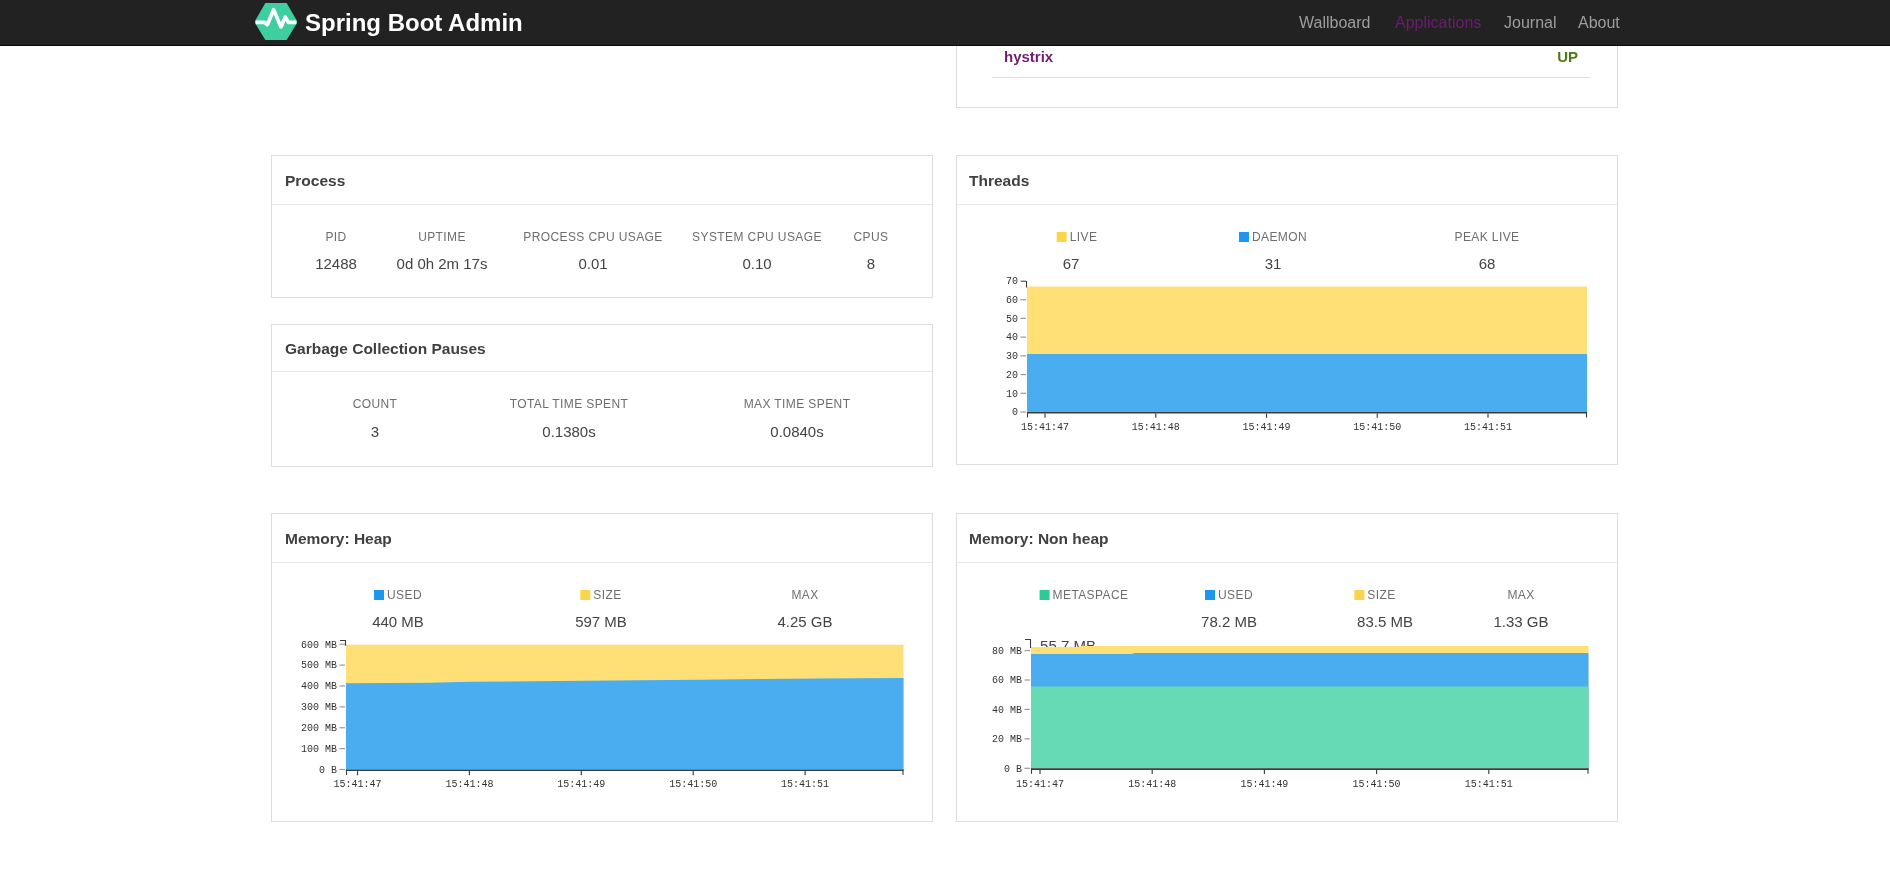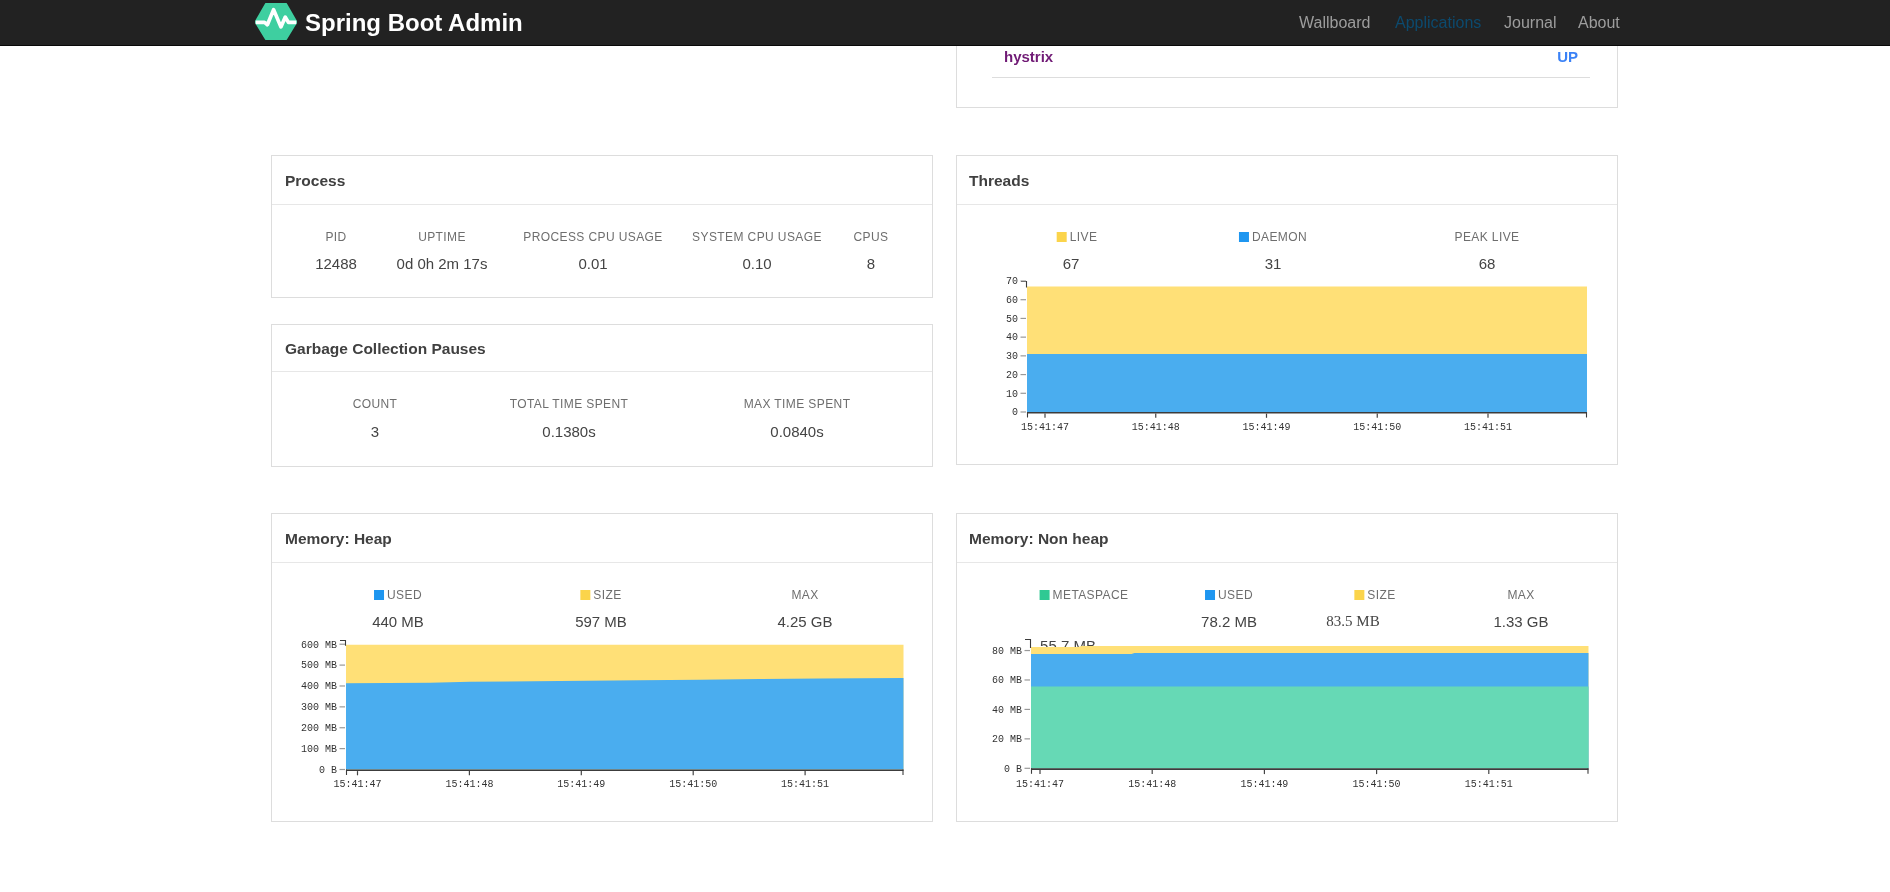--- a/index.html
+++ b/index.html
@@ -12,26 +12,26 @@
   .sq { display:inline-block; width:9.5px; height:9.5px; margin-right:3.5px; position:relative; top:0.5px; }
 </style></head>
 <body>
 <div class="abs" style="left:0;top:0;width:1890px;height:46px;background:#222;border-bottom:1px solid #090909;"></div>
 <svg class="abs" style="left:255px;top:3px" width="42" height="37" viewBox="0 0 42 37">
   <polygon points="0.7,19 11,1 31,1 41.3,19 31,36 11,36" fill="#3ECFA0" stroke="#3ECFA0" stroke-width="2.2" stroke-linejoin="round"></polygon>
   <polyline points="0.7,19.4 9.5,19.4 12.4,21.7 18.6,6.6 25.9,23.9 30.3,14.1 33.4,19.4 41.3,19.4" fill="none" stroke="#fff" stroke-width="3.7" stroke-linejoin="round" stroke-linecap="butt"></polyline>
 </svg>
 <div class="abs" style="left:305px;top:0;height:46px;line-height:45px;font-size:24px;font-weight:bold;color:#fff;">Spring Boot Admin</div>
 <div class="abs" style="left:1299px;top:0;height:60px;line-height:45px;font-size:16px;color:#9d9d9d;">Wallboard</div>
-<div class="abs" style="left:1395px;top:0;height:46px;line-height:45px;font-size:16px;color:#0c4a6e;">Applications</div>
+<div class="abs" style="left:1395px;top:0;height:46px;line-height:45px;font-size:16px;color:#701a75;">Applications</div>
 <div class="abs" style="left:1504px;top:0;height:46px;line-height:45px;font-size:16px;color:#9d9d9d;">Journal</div>
 <div class="abs" style="left:1578px;top:0;height:46px;line-height:45px;font-size:16px;color:#9d9d9d;">About</div>
 <div class="abs" style="left:956px;top:46px;width:662px;height:62px;background:#fff;border:1px solid #ddd;border-top:none;"></div>
 <div class="abs" style="left:1004px;top:48px;font-size:15px;font-weight:bold;color:#701a75;">hystrix</div>
-<div class="abs" style="left:1380px;top:48px;width:198px;text-align:right;font-size:15px;font-weight:bold;color:#3b82f6;">UP</div>
+<div class="abs" style="left:1380px;top:48px;width:198px;text-align:right;font-size:15px;font-weight:bold;color:#4d7c0f;">UP</div>
 <div style="position:absolute;left:992px;top:77px;width:598px;height:1px;background:#ddd;"></div>
 <div class="card" style="left:271px;top:155px;width:662px;height:143px;"></div>
 <div class="ctitle" style="left:285px;top:172px;">Process</div>
 <div class="divider" style="left:272px;top:204px;width:660px;"></div>
 <div class="lab" style="left:336px;top:230px;">PID</div>
 <div class="val" style="left:336px;top:255px;">12488</div>
 <div class="lab" style="left:442px;top:230px;">UPTIME</div>
 <div class="val" style="left:442px;top:255px;">0d 0h 2m 17s</div>
 <div class="lab" style="left:593px;top:230px;">PROCESS CPU USAGE</div>
 <div class="val" style="left:593px;top:255px;">0.01</div>
@@ -133,21 +133,21 @@
     <text x="521.1" y="157.3" text-anchor="middle" font-family="Liberation Mono, monospace" font-size="10" fill="#333">15:41:51</text>
   </svg>
 <div class="card" style="left:956px;top:513px;width:662px;height:309px;"></div>
 <div class="ctitle" style="left:969px;top:530px;">Memory: Non heap</div>
 <div class="divider" style="left:957px;top:562px;width:660px;"></div>
 <div class="lab" style="left:1068px;top:588px;padding-left:32px;"><span class="sq" style="background:#2FC993;"></span>METASPACE</div>
 <div class="val" style="left:1068px;top:613px;margin-top:24px;">55.7 MB</div>
 <div class="lab" style="left:1229px;top:588px;"><span class="sq" style="background:#1E96F0;"></span>USED</div>
 <div class="val" style="left:1229px;top:613px;">78.2 MB</div>
 <div class="lab" style="left:1375px;top:588px;"><span class="sq" style="background:#FBD44B;"></span>SIZE</div>
-<div class="val" style="left:1353px;top:613px;font-family:Liberation Serif, serif;">83.5 MB</div>
+<div class="val" style="left:1385px;top:613px;">83.5 MB</div>
 <div class="lab" style="left:1521px;top:588px;">MAX</div>
 <div class="val" style="left:1521px;top:613px;">1.33 GB</div>
 <svg style="position:absolute;left:968.5px;top:629px" width="629.5" height="169.29999999999995" viewBox="0 0 629.5 169.29999999999995">
     <polygon points="62.0,17.9 109.5,17.9 112.5,16.9 619.5,16.9 619.5,139.3 62.0,139.3" fill="#FFE077"></polygon>
     <polygon points="62.0,24.9 162.5,24.9 165.5,24.1 619.5,24.1 619.5,139.3 62.0,139.3" fill="#4AADEF"></polygon>
     <polygon points="62.0,57.6 619.5,57.4 619.5,139.3 62.0,139.3" fill="#66D9B5"></polygon>
     <path d="M56.0,10.5 H61.5 V18.9" fill="none" stroke="#3c3c3c" stroke-width="1.1"></path>
     <line x1="55.5" y1="109.86" x2="61.0" y2="109.86" stroke="#999" stroke-width="1.2"></line>
     <text x="53.0" y="113.16" text-anchor="end" font-family="Liberation Mono, monospace" font-size="10" fill="#333">20 MB</text>
     <line x1="55.5" y1="80.42" x2="61.0" y2="80.42" stroke="#999" stroke-width="1.2"></line>

